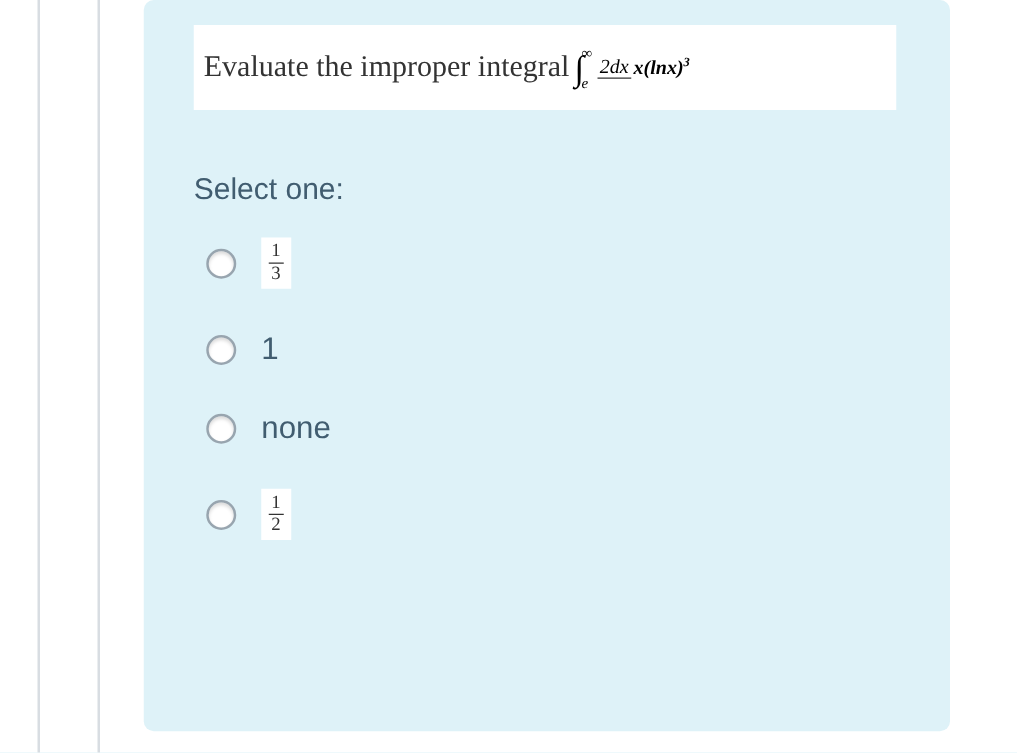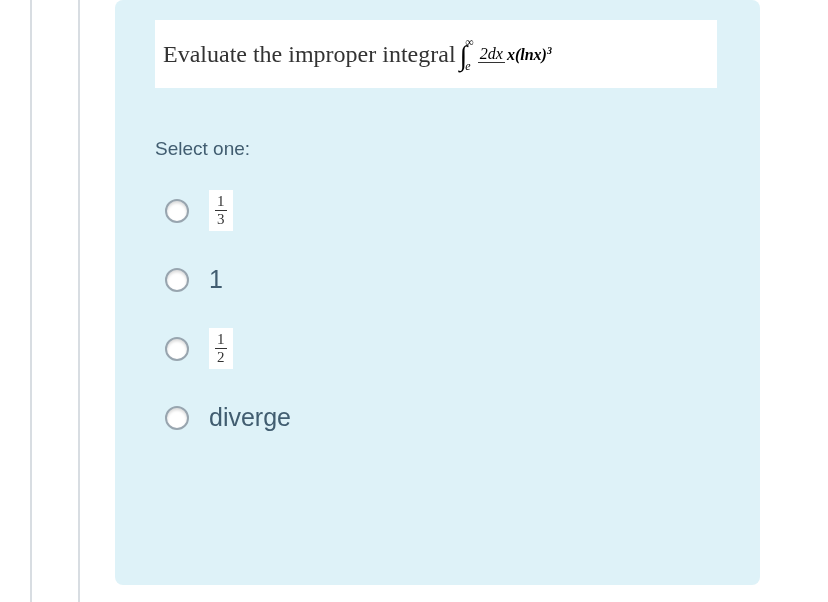--- a/index.html
+++ b/index.html
@@ -97,21 +97,21 @@
       padding: 0 2px;
       font-weight: bold;
     }
     .fraction sup {
       font-size: 10px;
     }
     .prompt {
       position: absolute;
       left: 155px;
       top: 138px;
-      font-size: 19px;
+      font-size: 24px;
       color: #415d70;
       font-weight: 400;
     }
     .options {
       position: absolute;
       left: 165px;
       top: 190px;
     }
     .option {
       display: flex;
@@ -188,27 +188,27 @@
       <span class="fnum">1</span>
       <span class="fden">3</span>
     </div>
   </div>
 
   <div class="option">
     <div class="radio"></div>
     <div class="opt-label">1</div>
   </div>
 
+  <div class="option">
+    <div class="radio"></div>
+    <div class="opt-label">none</div>
+  </div>
 
   <div class="option">
     <div class="radio"></div>
     <div class="opt-frac-box">
       <span class="fnum">1</span>
       <span class="fden">2</span>
     </div>
   </div>
 
-  <div class="option">
-    <div class="radio"></div>
-    <div class="opt-label">diverge</div>
-  </div>
 
 </div>
 
 </body></html>

